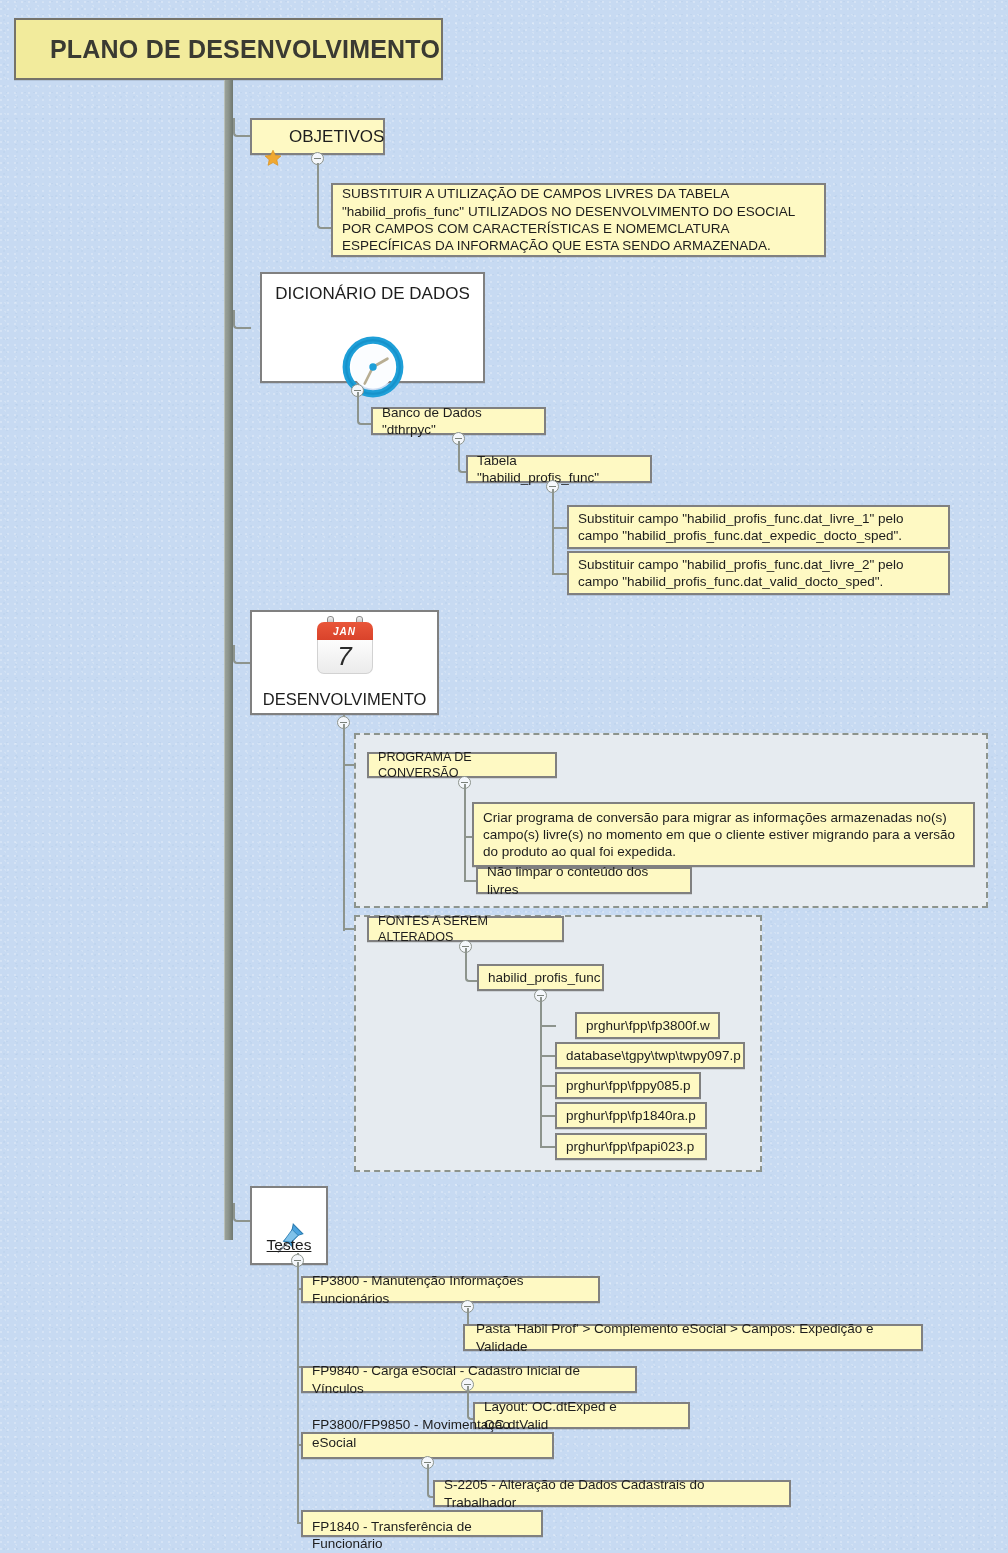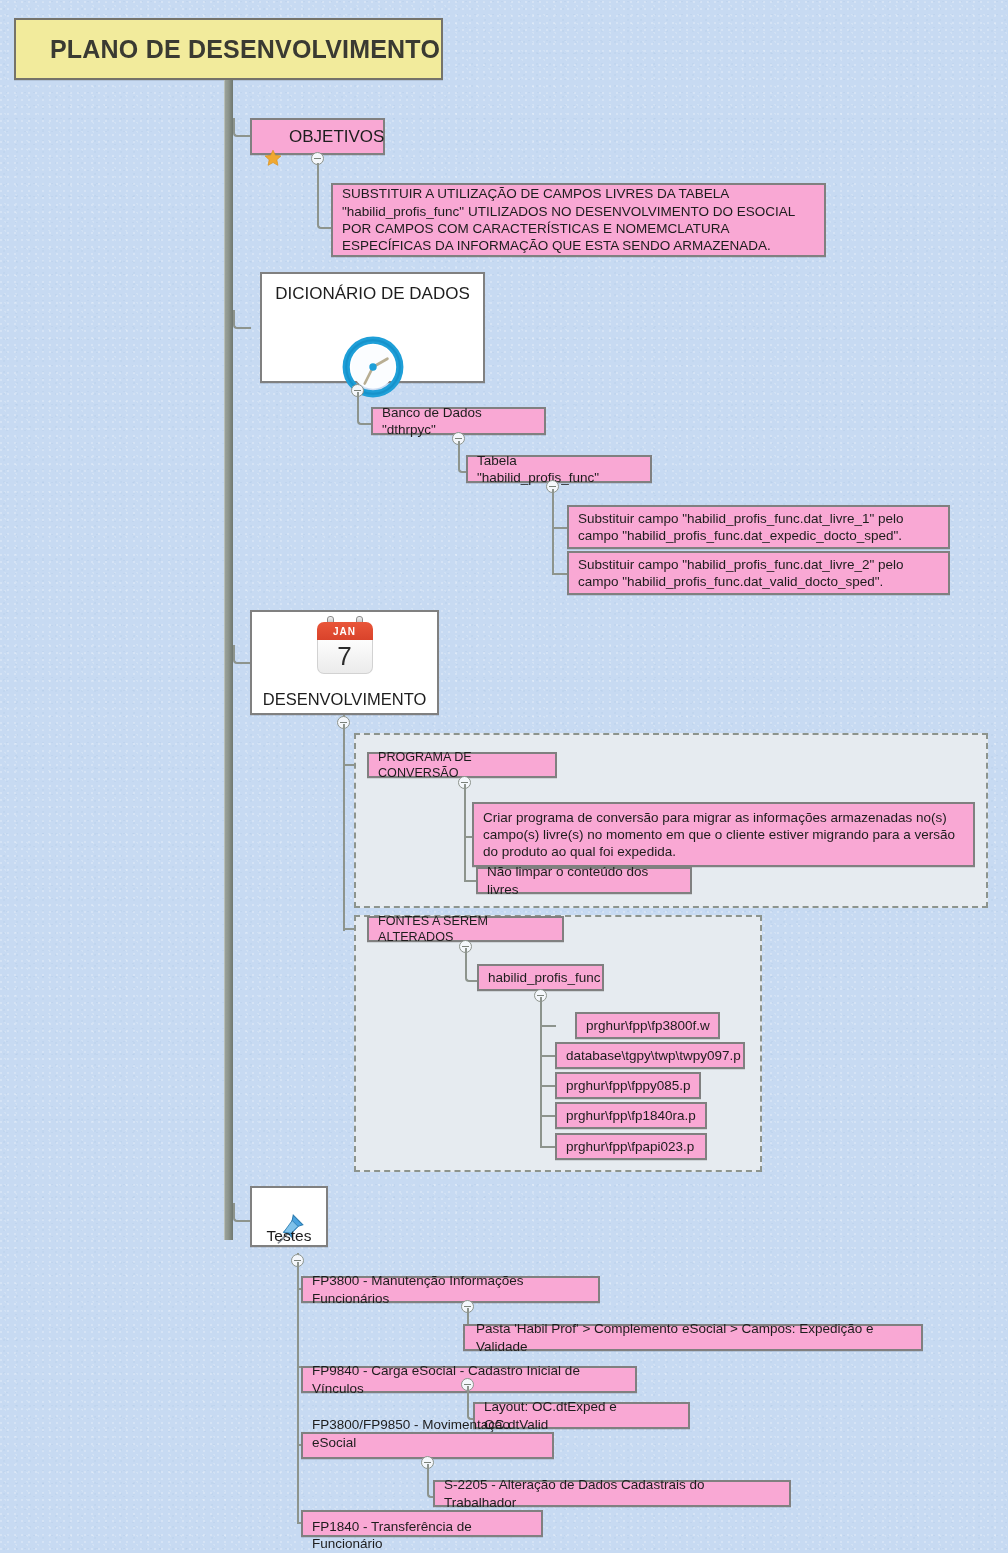--- a/index.html
+++ b/index.html
@@ -15,21 +15,21 @@
       radial-gradient(circle at 31% 84%, rgba(160,185,220,.15) 0 1px, transparent 1px);
     background-size: 7px 7px, 11px 9px, 9px 13px, 13px 11px;
     font-family:"Liberation Sans", sans-serif;
     overflow:hidden;
     color:#252525;
   }
 
   
   .node {
     position:absolute;
-    background:#f9a8d4;
+    background:#fef9c3;
     border:2px solid #808080;
     color:#1d1d1d;
     line-height:1.28;
     white-space:pre-line;
     box-shadow:0 1px 0 rgba(0,0,0,.10);
   }
 
   
   .root {
     left:14px; top:18px; width:429px; height:62px;
@@ -88,21 +88,21 @@
     background:#e6ebf0;
     border:2px dashed #8d948d;
   }
 
   
   .star-icon { width:18px; height:18px; display:inline-block; flex:0 0 auto; }
 
   .clock-icon { width:66px; height:66px; display:block; margin-top:7px; }
 
   .cal-icon {
-    width:56px; height:58px; position:relative; display:block; margin:2px auto 15px;
+    width:56px; height:58px; position:relative; display:block; margin:2px auto 15px;font-style:italic;
   }
   .cal-top {
     position:absolute; left:0; top:6px; width:56px; height:18px;
     background:linear-gradient(#e9563a,#d9432b);
     border-radius:7px 7px 0 0;
     color:#fff; font-size:10px; font-weight:bold;
     text-align:center; line-height:20px; letter-spacing:1px;
   }
   .cal-body {
     position:absolute; left:0; top:24px; width:56px; height:34px;
@@ -243,21 +243,21 @@
   <span>prghur\fpp\fppy085.p</span>
 </div>
 <div class="node txt" style="left:555px; top:1102px; width:152px; height:27px; display:flex; align-items:center;">
   <span>prghur\fpp\fp1840ra.p</span>
 </div>
 <div class="node txt" style="left:555px; top:1133px; width:152px; height:27px; display:flex; align-items:center;">
   <span>prghur\fpp\fpapi023.p</span>
 </div>
 
 <div class="elbow" style="left:233px; top:1203px; width:18px; height:19px;"></div>
-<div class="node big" style="left:250px; top:1186px; width:78px; height:61px;">
+<div class="node big" style="left:250px; top:1186px; width:78px; height:79px;text-decoration:underline;">
   <span class="pin-icon">
     <svg viewBox="0 0 32 32" width="34" height="34">
       <path d="M20 3 L29 12 L24.5 13.5 L18 20 L19 24 L15 20 L7 28 L15 20 L11 19 L17.5 12.5 L19 8 Z" fill="#4aa3df" stroke="#2c7cb0" stroke-width="1"></path>
       <path d="M19 8 L24.5 13.5 L18 20 L11 19 Z" fill="#7fc2ea" stroke="#2c7cb0" stroke-width="0.8"></path>
       <line x1="14" y1="21" x2="6" y2="29" stroke="#8a8f96" stroke-width="1.6" stroke-linecap="round"></line>
     </svg>
   </span>
   <span style="font-size:15.5px;">Testes</span>
 </div>
 <div class="vline" style="left:297px; top:1253px; width:2px; height:9px;"></div>

